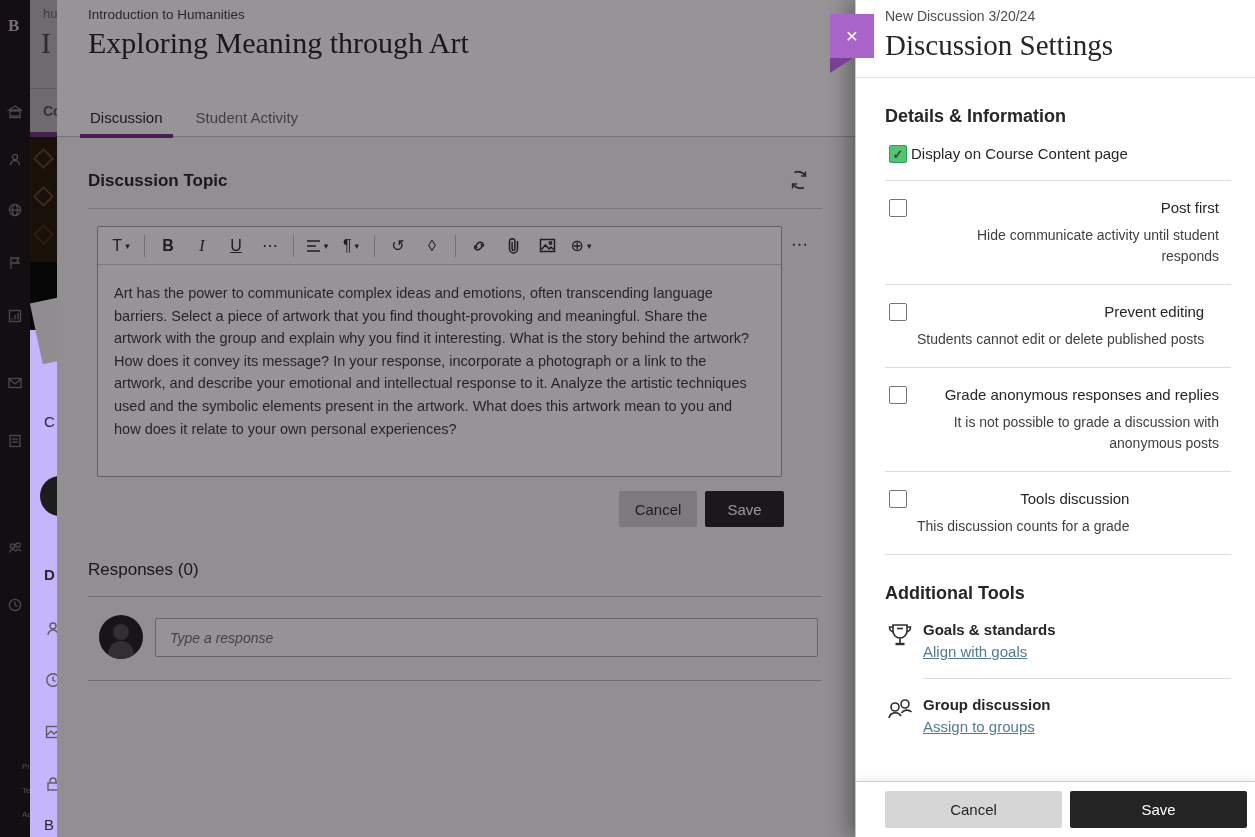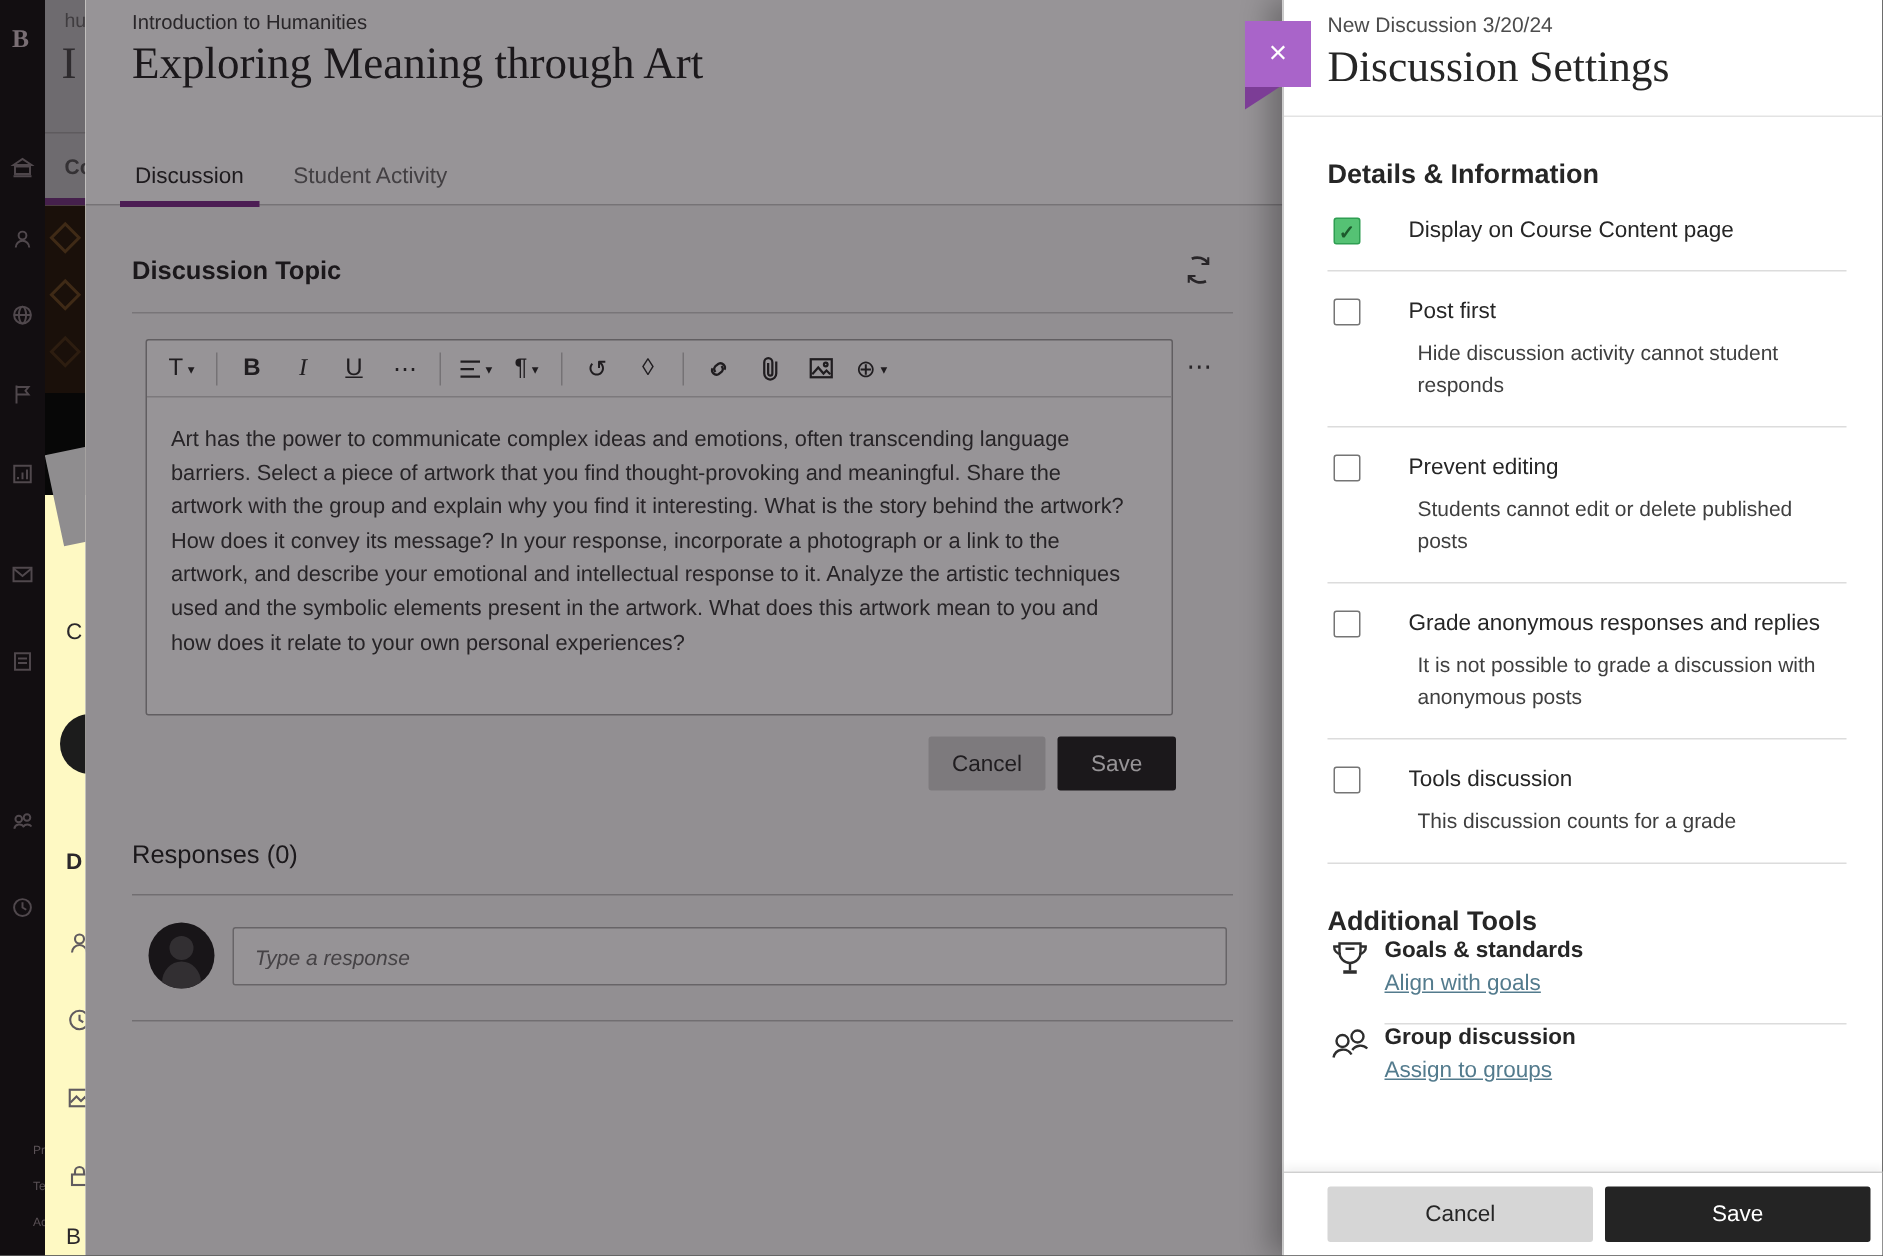--- a/index.html
+++ b/index.html
@@ -9,21 +9,21 @@
 
   
   .nav-rail { position:absolute; left:0; top:0; width:30px; height:837px; background:#120e11; z-index:1; }
   .rail-logo { position:absolute; left:8px; top:16px; color:#9c8f96; opacity:.75;
                font:bold 17px "Liberation Serif", serif; }
   .rail-icon { position:absolute; left:7px; width:16px; height:16px; opacity:.45; }
   .rail-icon svg { stroke:#9c8f96; fill:none; stroke-width:1.3; }
   .rail-link { position:absolute; left:2px; font-size:8px; color:#5a5156;padding-left:20px; }
 
   
-  .strip2 { position:absolute; left:30px; top:0; width:27px; height:837px; background:#fef9c3;
+  .strip2 { position:absolute; left:30px; top:0; width:27px; height:837px; background:#c4b5fd;
             overflow:hidden; z-index:1; }
   .s2-head { position:absolute; left:0; top:0; width:27px; height:137px; background:#6e6b6f;
              border-bottom:0; }
   .s2-hr { position:absolute; left:0; top:88px; width:27px; height:1px; background:#5e5b5e; }
   .s2-bread { position:absolute; left:13px; top:6px; font-size:13px; color:#403d40; }
   .s2-title { position:absolute; left:11px; top:26px; font:30px "Liberation Serif", serif; color:#2e2b2e; }
   .s2-tab { position:absolute; left:13px; top:103px; font-size:14px; font-weight:bold; color:#343134; }
   .s2-underline { position:absolute; left:0; top:132px; width:27px; height:5px; background:#45204c; }
   .s2-banner { position:absolute; left:0; top:137px; width:27px; height:125px; background:#1a100a; }
   .motif { position:absolute; left:6px; width:15px; height:15px; border:2px solid #3f2a16; transform:rotate(45deg); }
@@ -98,25 +98,25 @@
                    border-top:15px solid #7c3d96; border-right:23px solid transparent; }
   .sp-content { padding:0 24px 0 29px; }
   .sp-section-h { margin-top:28px; font-size:18px; font-weight:bold; color:#262626; }
   .opt-row { display:flex; margin-top:17px; padding-left:4px; }
   .cb { flex:0 0 18px; width:18px; height:18px; margin-top:1px; border:1px solid #757575;
         border-radius:2px; background:#ffffff; display:flex; align-items:center; justify-content:center;
         font-size:13px; font-weight:bold; color:#1d5b2d; cursor:pointer; }
   .cb.checked { background:#55c274; border-color:#2f9e52; }
   .cb:not(.checked) i { display:none; }
   .cb i { font-style:normal; }
-  .opt-text { margin-left:32px; }
+  .opt-text { margin-left:4px;text-align:right; }
   .opt-label { font-size:15px; color:#262626; padding-top:1px; }
   .opt-desc { margin-top:9px; margin-left:6px; font-size:14px; line-height:21px; color:#3f3f3f; max-width:302px; }
   .sp-div { height:1px; background:#dcdcdc; margin-top:17px; }
-  .tool-row { display:flex; }
+  .tool-row { display:flex; margin-top:17px; }
   .tool-icon { flex:0 0 30px; width:30px; height:32px; }
   .tool-icon svg { stroke:#2e2e2e; fill:none; stroke-width:1.6; }
   .tool-text { margin-left:8px; }
   .tool-title { font-size:15px; font-weight:bold; color:#262626; }
   .tool-link { display:inline-block; margin-top:5px; font-size:15px; color:#537b8d;
                text-decoration:underline; cursor:pointer; }
   .sp-div.indent { margin-left:38px; }
   .sp-footer { position:absolute; left:0; bottom:0; width:400px; height:56px; background:#ffffff;
                border-top:1px solid #cfcfcf; box-shadow:0 -3px 6px rgba(0,0,0,.06);
                display:flex; align-items:center; padding-left:29px; }
@@ -338,21 +338,21 @@
         <div class="opt-text">
             <div class="opt-label">Display on Course Content page</div>
           </div>
       </div>
       <div class="sp-div"></div>
 
       <div class="opt-row">
         <span class="cb"></span>
         <div class="opt-text">
           <div class="opt-label">Post first</div>
-          <div class="opt-desc">Hide discussion activity cannot student responds</div>
+          <div class="opt-desc">Hide communicate activity until student responds</div>
         </div>
       </div>
       <div class="sp-div"></div>
 
       <div class="opt-row">
         <span class="cb"></span>
         <div class="opt-text">
           <div class="opt-label">Prevent editing</div>
           <div class="opt-desc">Students cannot edit or delete published posts</div>
         </div>

